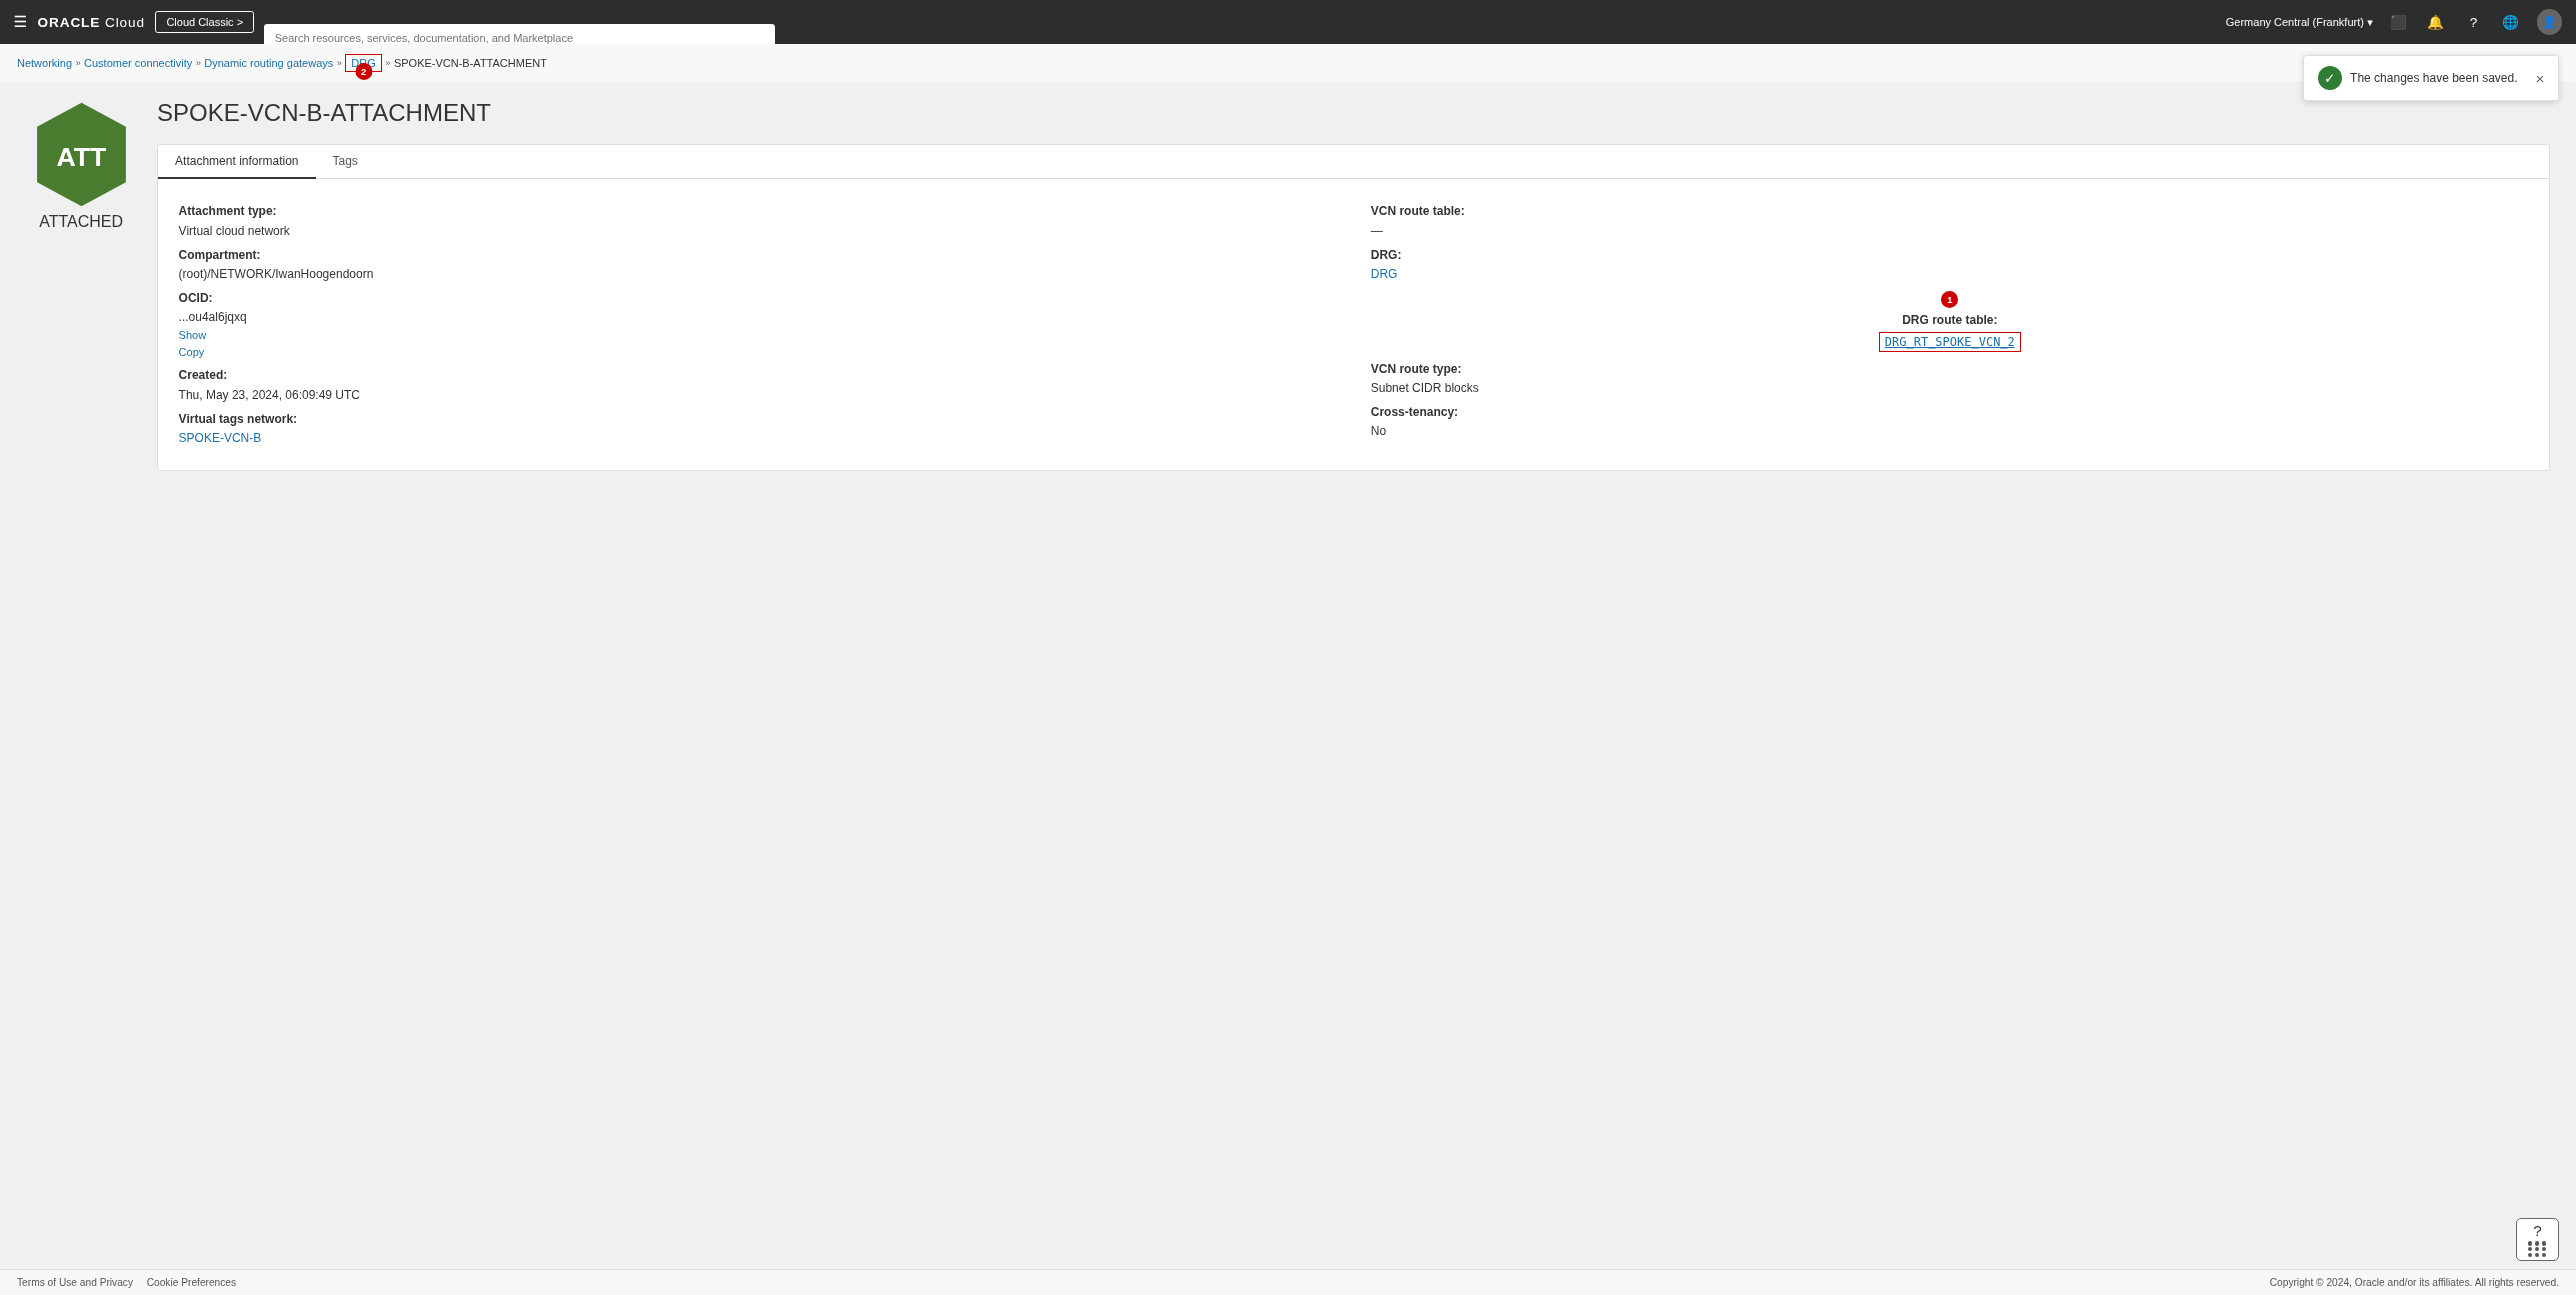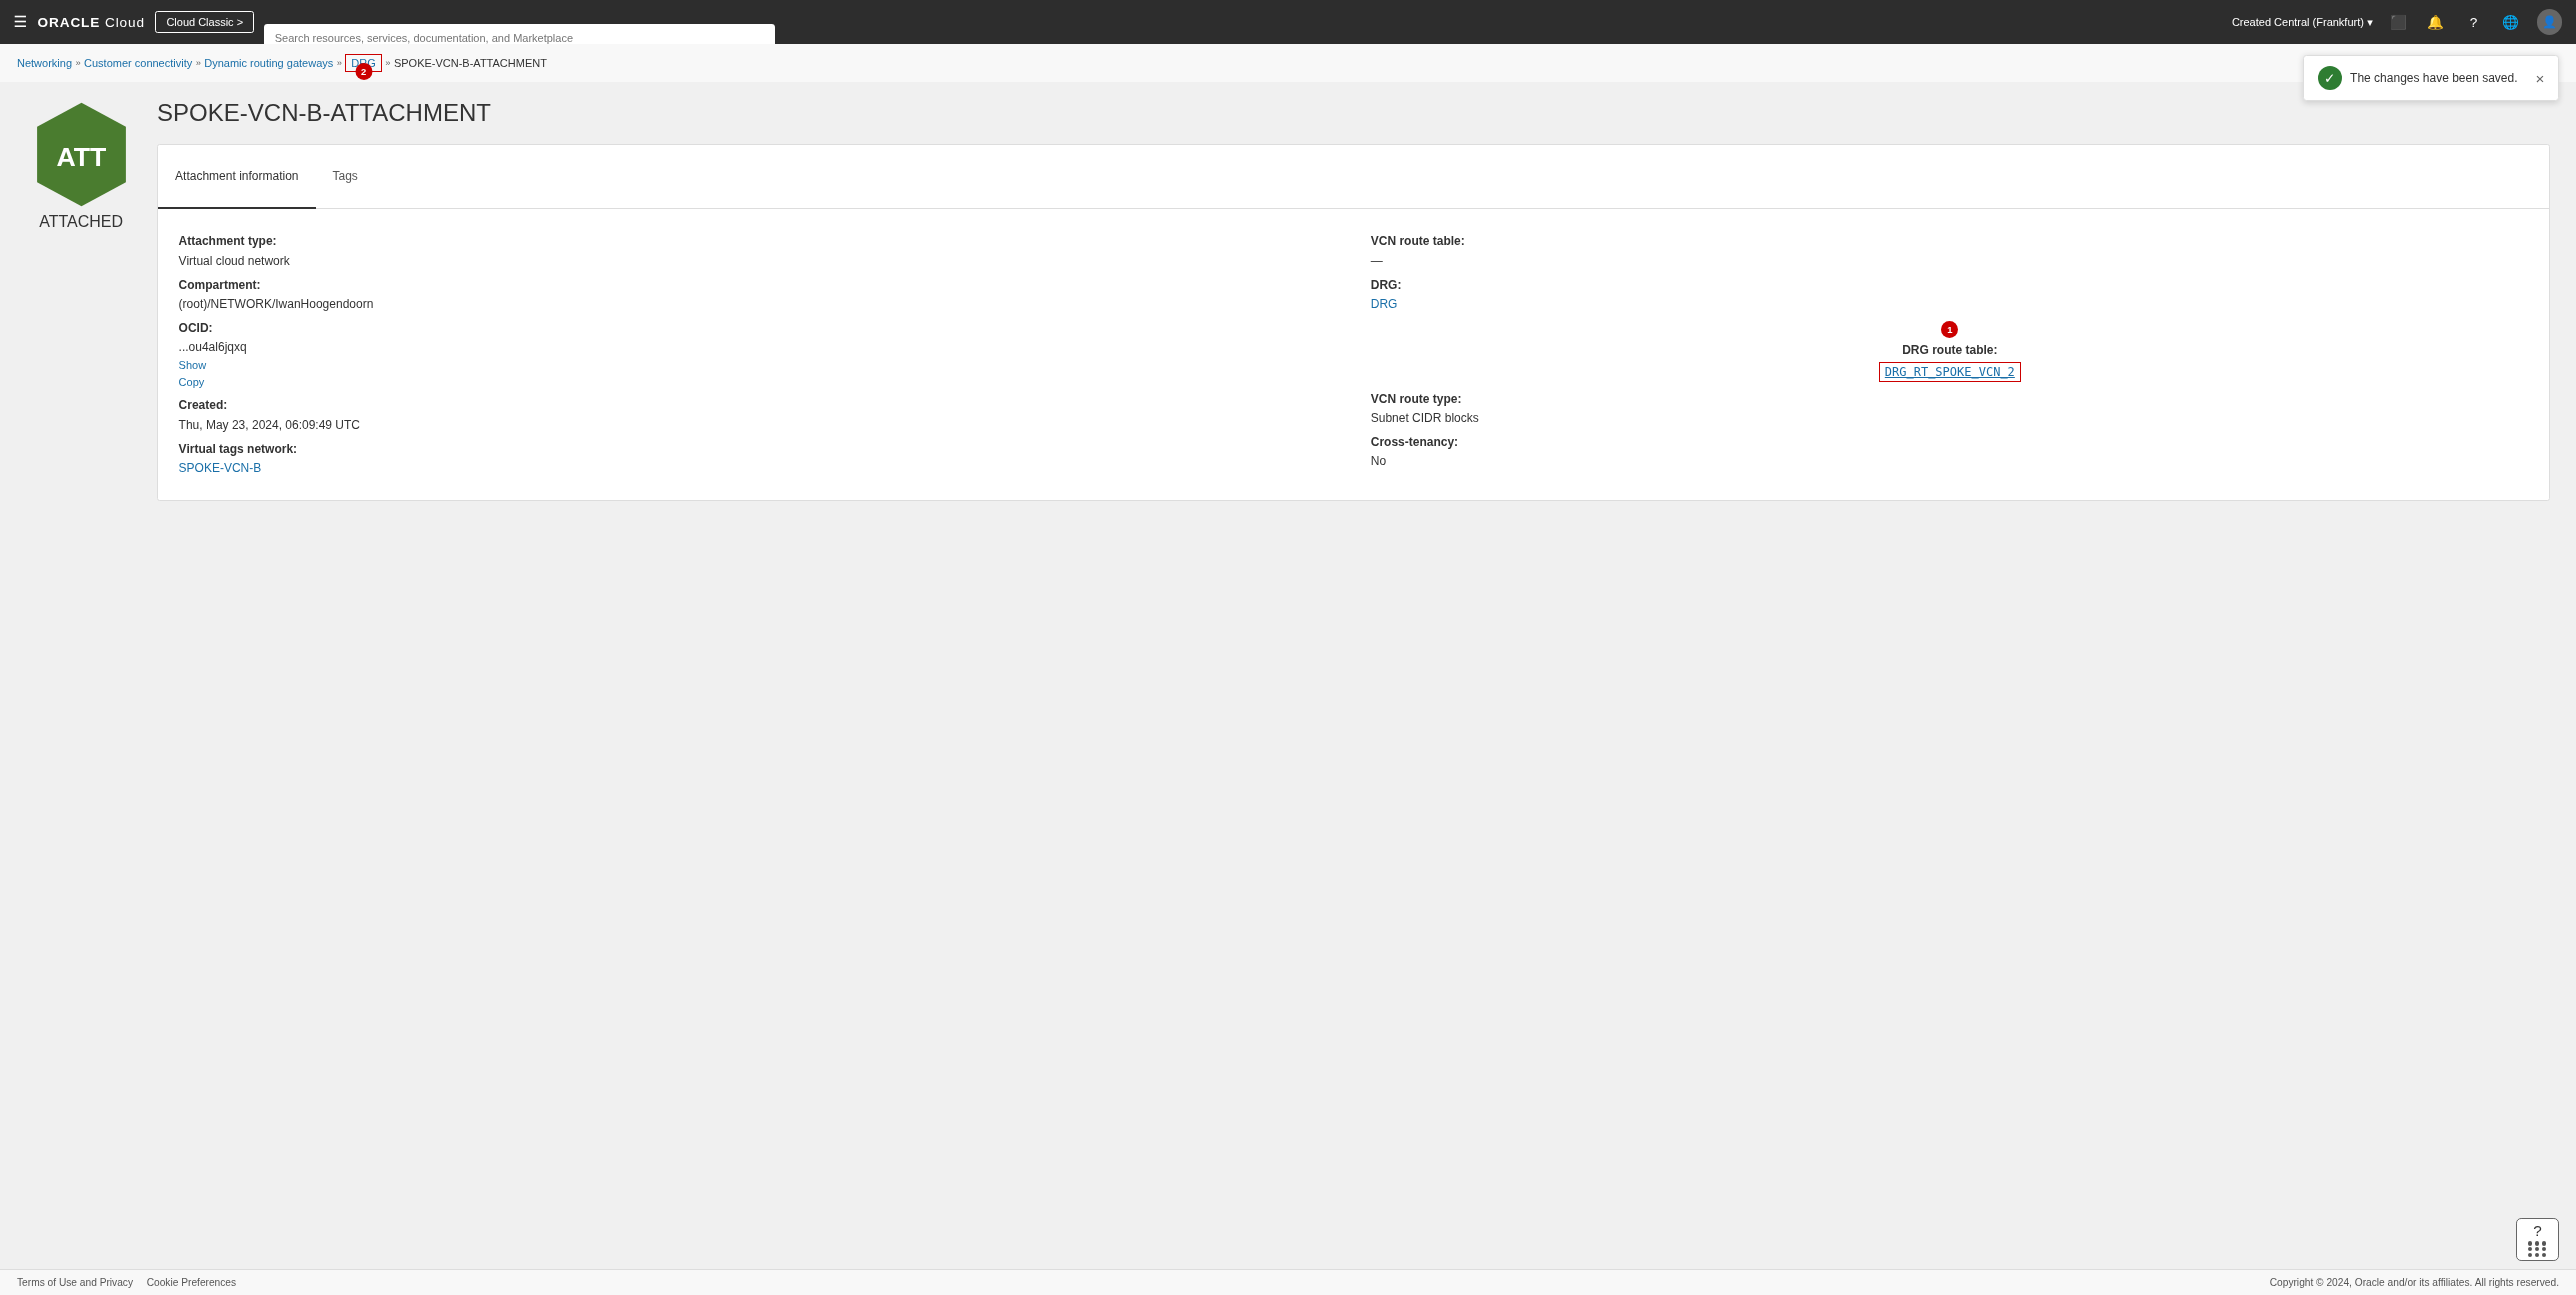--- a/index.html
+++ b/index.html
@@ -223,21 +223,21 @@
       background: #fff;
       border: 0.9px solid #ddd;
       border-radius: 2.6px;
       margin-left: 131px;
     }
     .tabs-header {
       display: flex;
       border-bottom: 0.9px solid #ddd;
     }
     .tab {
-      padding: 24px 17px;
+      padding: 9px 17px;
       cursor: pointer;
       font-size: 12px;
       color: #555;
       border-bottom: 2.6px solid transparent;
       margin-bottom: -0.9px;
     }
     .tab.active {
       color: #333;
       border-bottom: 2.6px solid #333;
       font-weight: 500;
@@ -326,21 +326,21 @@
 </head>
 <body>
 
 <nav class="top-nav">
   <span class="hamburger-icon">☰</span>
   <span class="oracle-logo"><span>ORACLE</span> Cloud</span>
   <button class="cloud-classic-btn">Cloud Classic &gt;</button>
   <input class="search-bar" type="text" placeholder="Search resources, services, documentation, and Marketplace" style="">
   <div class="nav-right">
     <div class="region-selector">
-      <span>Created Central (Frankfurt)</span>
+      <span>Germany Central (Frankfurt)</span>
       <span>▾</span>
     </div>
     <div class="nav-icon">⬛</div>
     <div class="nav-icon">🔔</div>
     <div class="nav-icon">?</div>
     <div class="nav-icon">🌐</div>
     <div class="avatar-circle">👤</div>
   </div>
 </nav>
 

